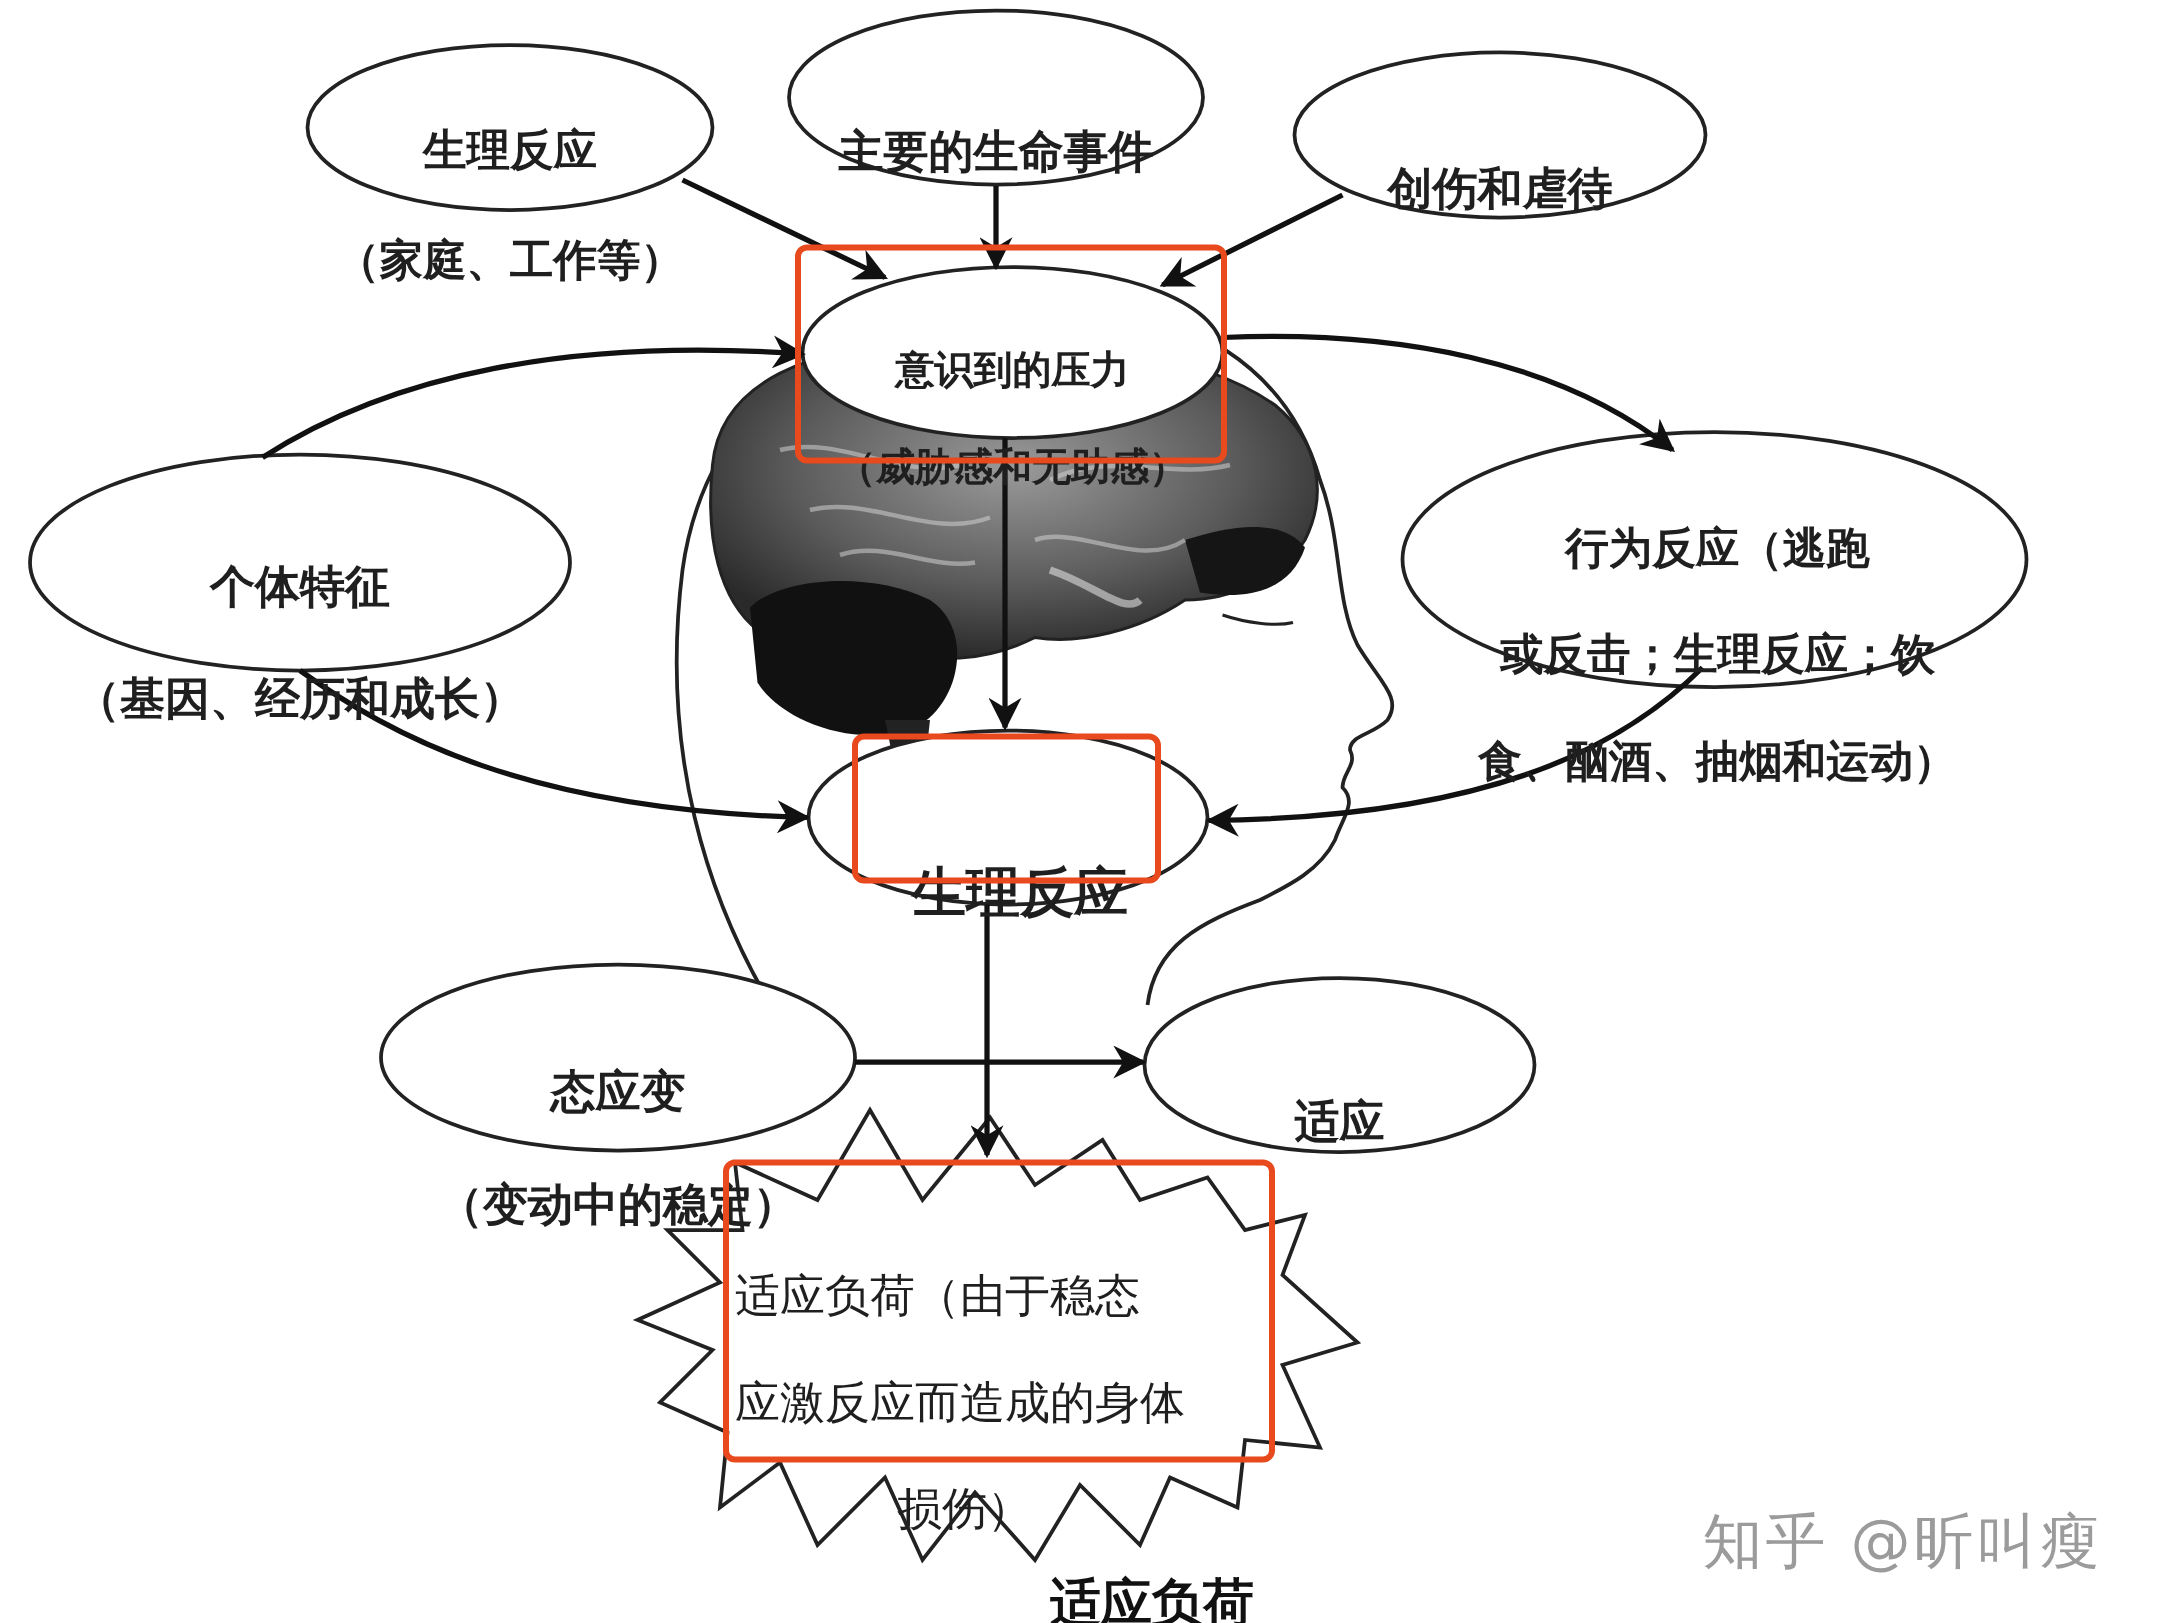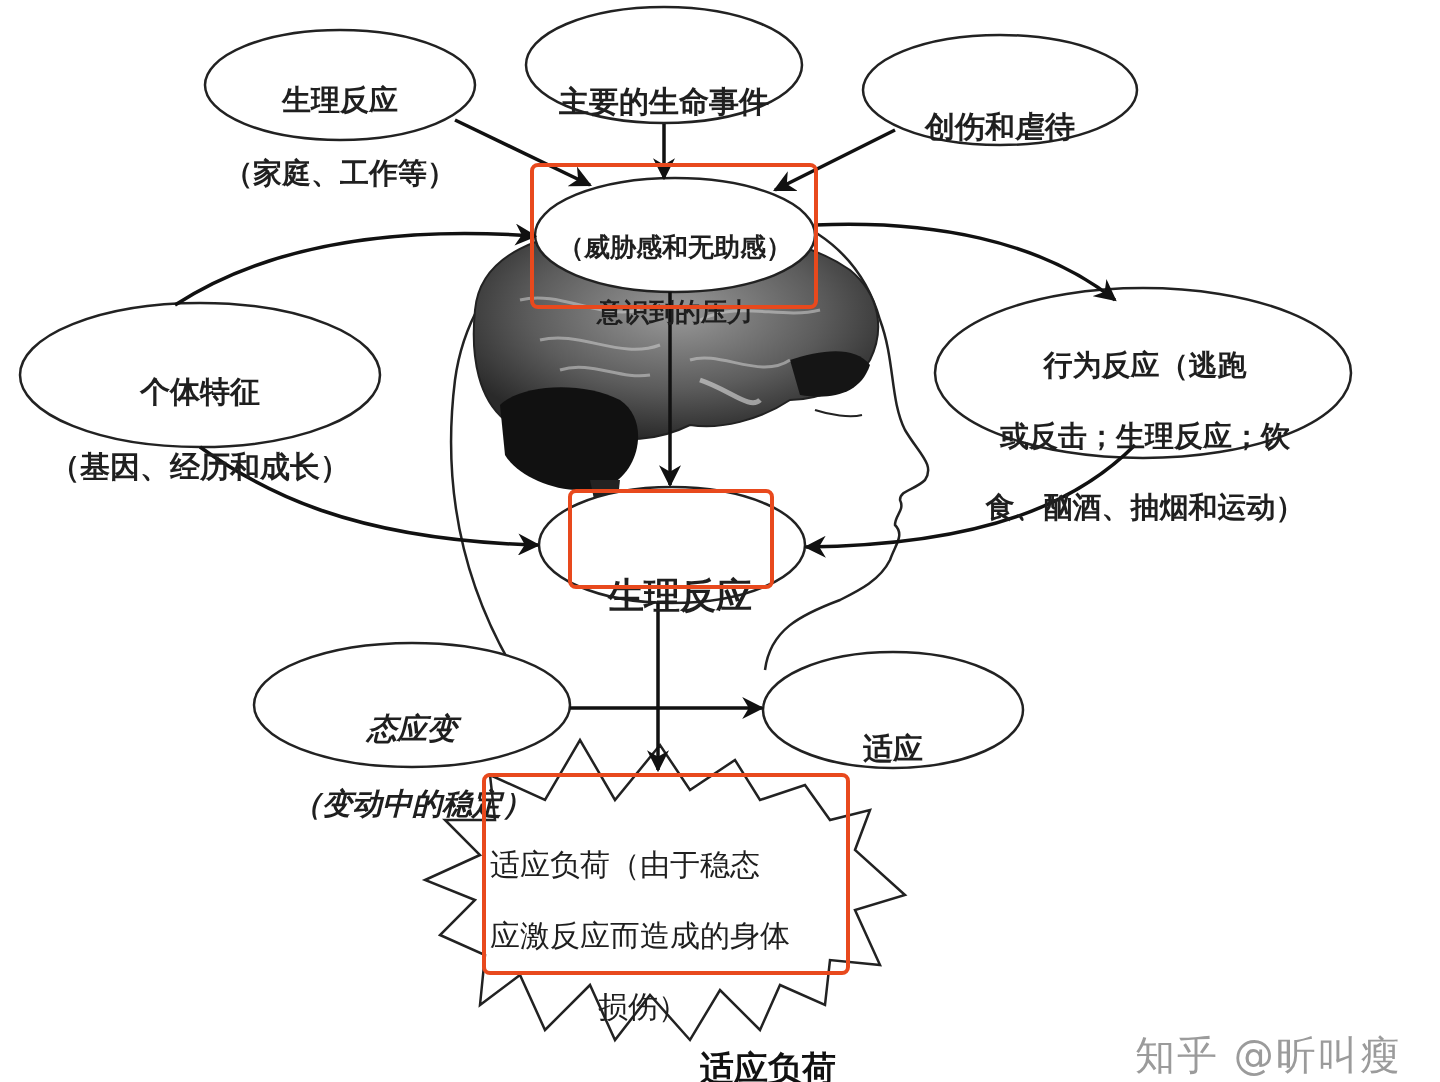--- a/index.html
+++ b/index.html
@@ -2,21 +2,21 @@
 <html><head>
 <meta charset="utf-8">
 <style>
   html, body { margin: 0; padding: 0; background: #ffffff; }
   body { width: 1440px; height: 1082px; position: relative; overflow: hidden;
          font-family: "DejaVu Sans", sans-serif; color: #1a1a1a; }
   svg.stage { position: absolute; left: 0; top: 0; }
   .label { position: absolute; text-align: center; font-weight: bold; color: #1f1f1f;
            font-family: "DejaVu Sans", sans-serif; line-height: 1.25; white-space: pre-line; }
   .hl-box { position: absolute; border: 4px solid #e8491d; border-radius: 8px; box-sizing: border-box; }
-  .watermark { position: absolute; color: #8a8a8a; font-size: 40px; font-family: "DejaVu Sans", sans-serif; letter-spacing: 2px; opacity: 0.85; margin-top: 28px; }
+  .watermark { position: absolute; color: #8a8a8a; font-size: 40px; font-family: "DejaVu Sans", sans-serif; letter-spacing: 2px; opacity: 0.85; }
   .caption { position: absolute; font-weight: bold; font-size: 34px; color: #111; }
 </style>
 </head>
 <body>
 
 <svg class="stage" width="1440" height="1082" viewBox="0 0 1440 1082">
   <defs>
     <marker id="arrow" viewBox="0 0 20 20" refX="18" refY="10" markerWidth="22" markerHeight="22" markerUnits="userSpaceOnUse" orient="auto">
       <path d="M0,0 L20,10 L0,20 L6,10 Z" fill="#111"></path>
     </marker>
@@ -75,40 +75,40 @@
 
 <div class="label" style="left:526px; top:45px; width:276px; font-size:30px;">
   <div>主要的生命事件</div>
 </div>
 
 <div class="label" style="left:863px; top:70px; width:274px; font-size:30px;text-align:center;">
   <div>创伤和虐待</div>
 </div>
 
 <div class="label" style="left:545px; top:198px; width:260px; font-size:26px;">
+  <div>意识到的压力</div>
   <div>（威胁感和无助感）</div>
-  <div>意识到的压力</div>
 </div>
 
 <div class="label" style="left:30px; top:335px; width:340px; font-size:30px;font-family:Liberation Serif, serif;">
   <div>个体特征</div>
   <div>（基因、经历和成长）</div>
 </div>
 
 <div class="label" style="left:950px; top:313px; width:390px; font-size:29px; line-height:1.22;">
   <div>行为反应（逃跑</div>
   <div>或反击；生理反应；饮</div>
   <div>食、酗酒、抽烟和运动）</div>
 </div>
 
 <div class="label" style="left:560px; top:528px; width:240px; font-size:36px;">
   <div>生理反应</div>
 </div>
 
-<div class="label" style="left:262px; top:672px; width:300px; font-size:30px;font-style:italic;">
+<div class="label" style="left:262px; top:672px; width:300px; font-size:30px;">
   <div>态应变</div>
   <div>（变动中的稳定）</div>
 </div>
 
 <div class="label" style="left:780px; top:692px; width:226px; font-size:30px;">
   <div>适应</div>
 </div>
 
 <div class="label" style="left:490px; top:812px; width:360px; font-size:30px; text-align:left; font-weight:normal; line-height:1.18;">
   <div>适应负荷（由于稳态</div>

